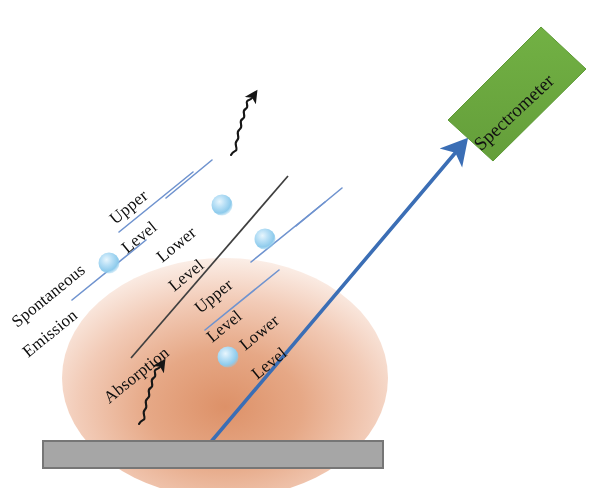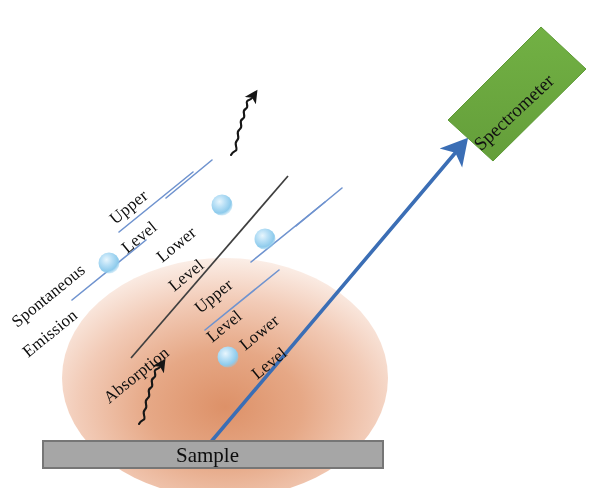--- a/index.html
+++ b/index.html
@@ -163,15 +163,14 @@
   <div class="rot-label proc-label" style="left:106px; top:390px; transform: rotate(-39deg);">Absorption</div>
 
   <div class="rot-label lvl-label" style="left:197px; top:300px; transform: rotate(-39deg);">Upper</div>
   <div class="rot-label lvl-label" style="left:209px; top:329px; transform: rotate(-39deg);">Level</div>
 
   <div class="rot-label lvl-label" style="left:242px; top:337px; transform: rotate(-39deg);">Lower</div>
   <div class="rot-label lvl-label" style="left:254px; top:366px; transform: rotate(-39deg);">Level</div>
 
   <div class="spectrometer-label" style="left:477px; top:136px; transform: rotate(-43deg);">Spectrometer</div>
 
-  <div class="sample-label" style="left:176px; top:443px;">Sample</div>
 
 </div>
 
 </body></html>

